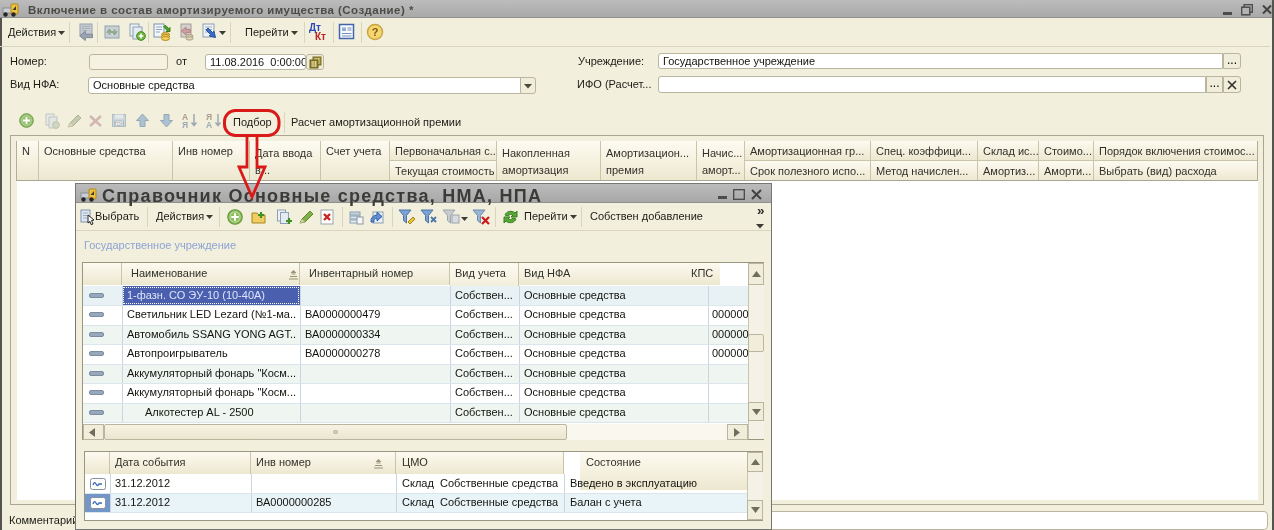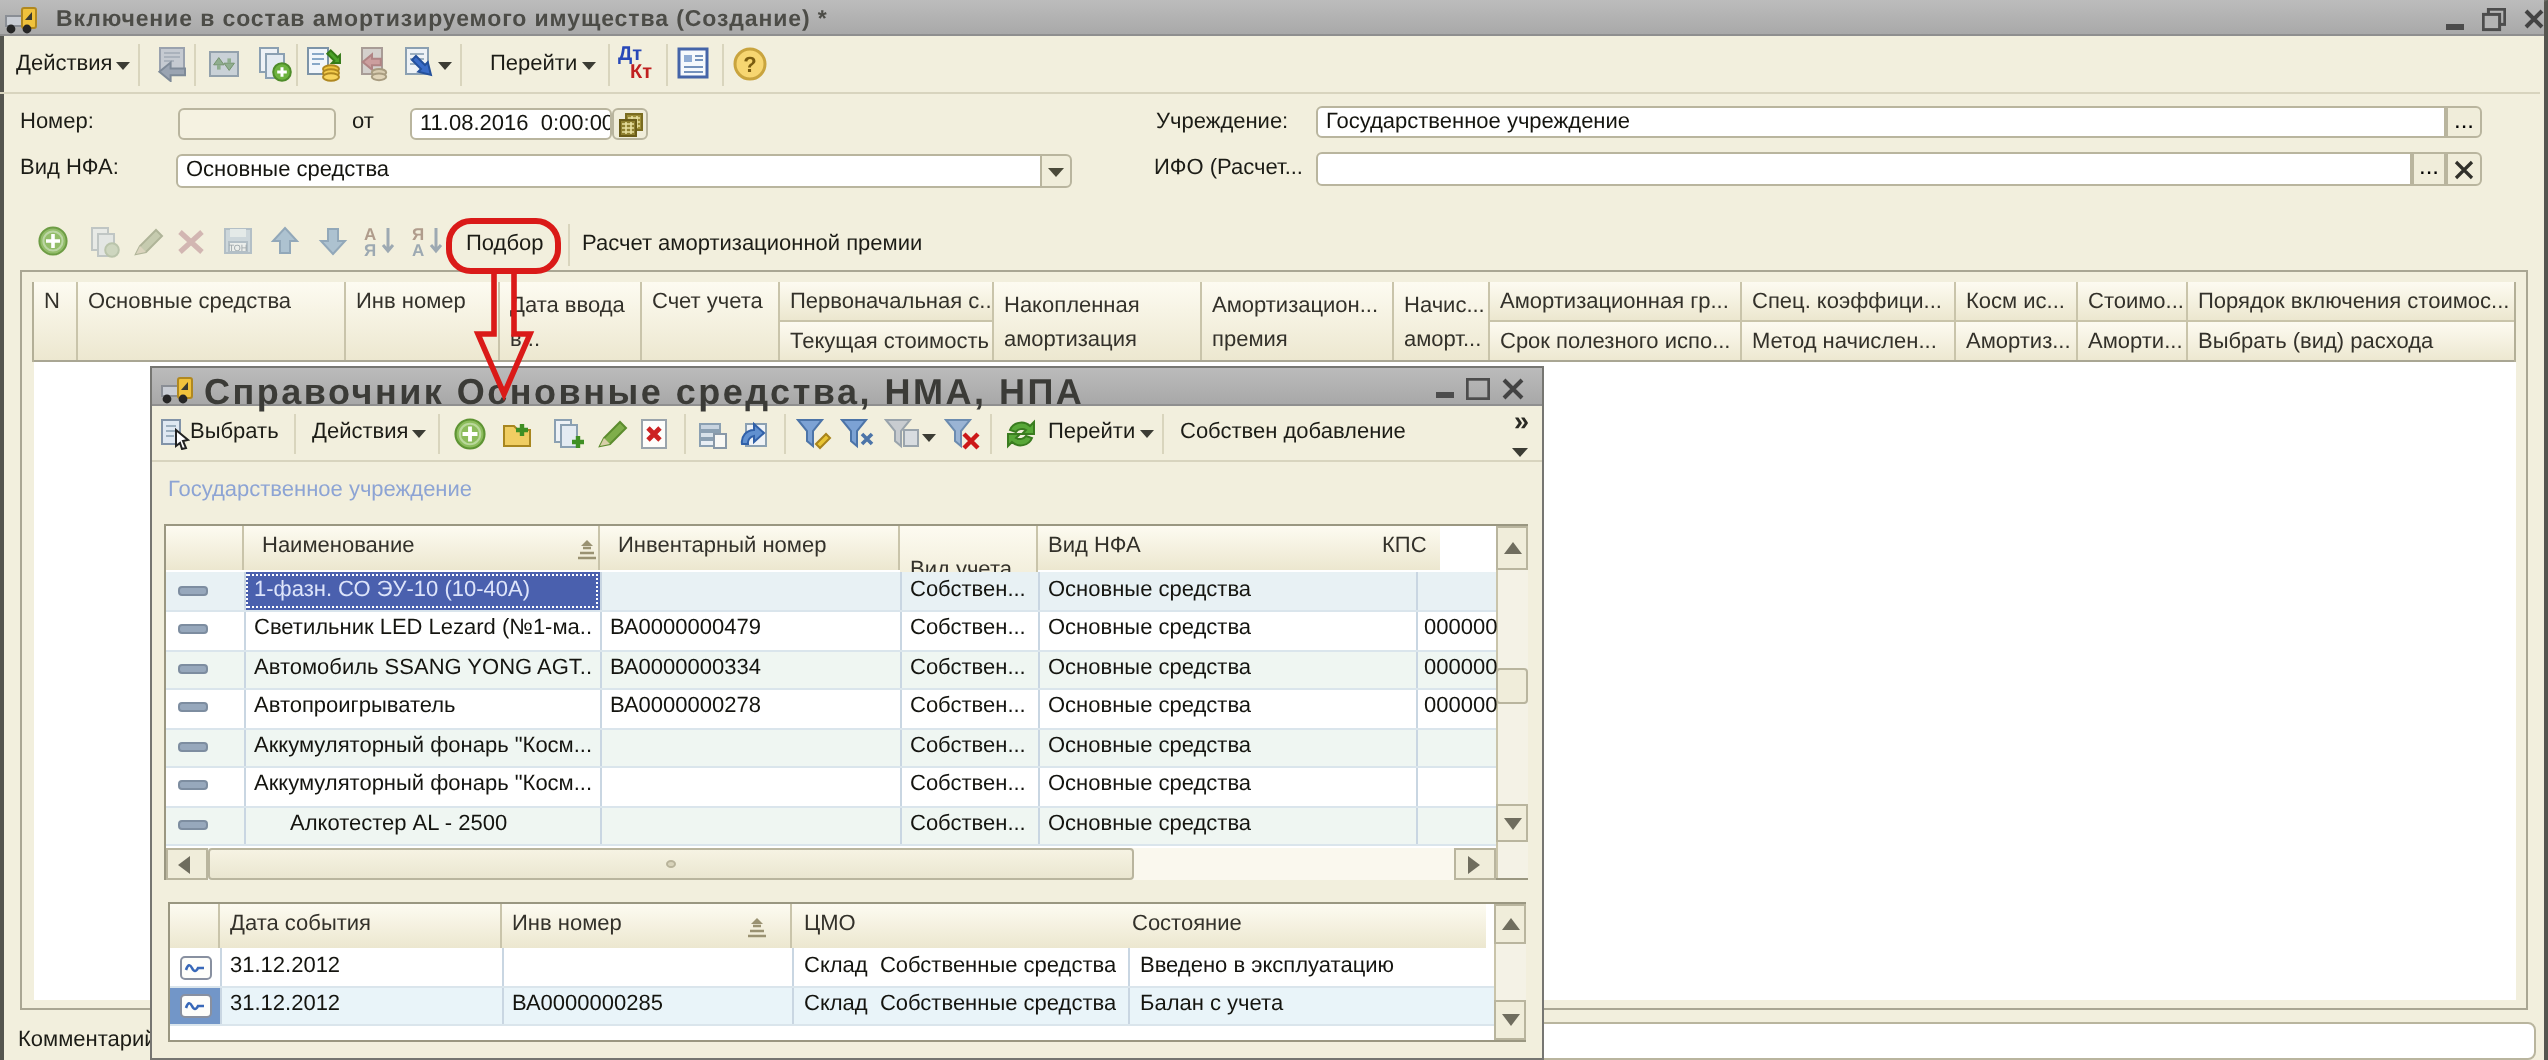--- a/index.html
+++ b/index.html
@@ -189,21 +189,21 @@
 <div class="hc" style="left:321px;top:141px;width:69px;height:40px">Счет учета</div>
 <div class="hc" style="left:390px;top:141px;width:107px;height:20px;border-bottom:1px solid #c9c4aa">Первоначальная с...</div>
 <div class="hc" style="left:390px;top:161px;width:107px;height:20px">Текущая стоимость</div>
 <div class="hc" style="left:497px;top:141px;width:104px;height:40px;line-height:17px">Накопленная<br>амортизация</div>
 <div class="hc" style="left:601px;top:141px;width:96px;height:40px;line-height:17px">Амортизацион...<br>премия</div>
 <div class="hc" style="left:697px;top:141px;width:48px;height:40px;line-height:17px">Начис...<br>аморт...</div>
 <div class="hc" style="left:745px;top:141px;width:126px;height:20px;border-bottom:1px solid #c9c4aa">Амортизационная гр...</div>
 <div class="hc" style="left:745px;top:161px;width:126px;height:20px">Срок полезного испо...</div>
 <div class="hc" style="left:871px;top:141px;width:107px;height:20px;border-bottom:1px solid #c9c4aa">Спец. коэффици...</div>
 <div class="hc" style="left:871px;top:161px;width:107px;height:20px">Метод начислен...</div>
-<div class="hc" style="left:978px;top:141px;width:61px;height:20px;border-bottom:1px solid #c9c4aa">Косм ис...</div>
+<div class="hc" style="left:978px;top:141px;width:61px;height:20px;border-bottom:1px solid #c9c4aa">Склад ис...</div>
 <div class="hc" style="left:978px;top:161px;width:61px;height:20px">Амортиз...</div>
 <div class="hc" style="left:1039px;top:141px;width:55px;height:20px;border-bottom:1px solid #c9c4aa">Стоимо...</div>
 <div class="hc" style="left:1039px;top:161px;width:55px;height:20px">Аморти...</div>
 <div class="hc" style="left:1094px;top:141px;width:164px;height:20px;border-bottom:1px solid #c9c4aa">Порядок включения стоимос...</div>
 <div class="hc" style="left:1094px;top:161px;width:164px;height:20px">Выбрать (вид) расхода</div>
 <div class="ab" style="left:17px;top:180px;width:1241px;height:1px;background:#a9a693"></div>
 <div class="ab" style="left:16px;top:141px;width:1px;height:40px;background:#b3af97"></div>
 <div class="ab" style="left:1257px;top:141px;width:1px;height:40px;background:#b3af97"></div>
 
 <div class="t" style="left:9px;top:514px">Комментарий:</div>
@@ -312,21 +312,21 @@
 <div class="t" style="left:84px;top:239px;color:#8da4d4;font-size:11px">Государственное учреждение</div>
 
 <div class="ab" style="left:82px;top:262px;width:682px;height:178px;border:1px solid #9a9781;background:#fff"></div>
 <div class="hc" style="left:83px;top:263px;width:39px;height:22px"></div>
 <div class="hc" style="left:122px;top:263px;width:178px;height:22px;padding-left:9px;padding-top:4px">Наименование</div>
 <svg class="ab" style="left:287px;top:270px" width="13" height="11">
     <path d="M2,9 L11,9 M3,6.5 L10,6.5 M4.5,4 L8.5,4" stroke="#9a9272" stroke-width="1.2"></path>
     <path d="M6.5,0 L9.5,3 L3.5,3 Z" fill="#9a9272"></path>
   </svg>
 <div class="hc" style="left:300px;top:263px;width:150px;height:22px;padding-left:9px;padding-top:4px">Инвентарный номер</div>
-<div class="hc" style="left:450px;top:263px;width:69px;height:38px;padding-left:5px;padding-top:16px">Вид учета</div>
+<div class="hc" style="left:450px;top:263px;width:69px;height:38px;padding-left:5px;padding-top:4px">Вид учета</div>
 <div class="hc" style="left:519px;top:263px;width:189px;height:22px;padding-left:5px;padding-top:4px">Вид НФА</div>
 <div class="hc" style="left:680px;top:263px;width:40px;height:22px;padding-left:11px;padding-top:4px;border-right:none">КПС</div>
 
 <div class="ab" style="left:748px;top:263px;width:16px;height:176px;background:#f4f2e6;border-left:1px solid #c9c4aa"></div>
 <div class="btn" style="left:748px;top:263px;width:16px;height:22px;border-radius:0"></div>
 <svg class="ab" style="left:752px;top:271px" width="9" height="7">
     <path d="M4.5,0 L9,6 L0,6 Z" fill="#6f6d5e"></path>
   </svg>
 <div class="btn" style="left:748px;top:334px;width:16px;height:18px;border-radius:2px"></div>
 <div class="btn" style="left:748px;top:402px;width:16px;height:19px;border-radius:0"></div>
@@ -403,21 +403,21 @@
 
 <div class="ab" style="left:84px;top:451px;width:679px;height:70px;border:1px solid #9a9781;background:#fff"></div>
 <div class="hc" style="left:85px;top:452px;width:25px;height:22px"></div>
 <div class="hc" style="left:110px;top:452px;width:141px;height:22px;padding-left:5px;padding-top:4px">Дата события</div>
 <div class="hc" style="left:251px;top:452px;width:145px;height:22px;padding-left:5px;padding-top:4px">Инв номер</div>
 <svg class="ab" style="left:372px;top:459px" width="13" height="11">
     <path d="M2,9 L11,9 M3,6.5 L10,6.5 M4.5,4 L8.5,4" stroke="#9a9272" stroke-width="1.2"></path>
     <path d="M6.5,0 L9.5,3 L3.5,3 Z" fill="#9a9272"></path>
   </svg>
 <div class="hc" style="left:396px;top:452px;width:168px;height:22px;padding-left:6px;padding-top:4px">ЦМО</div>
-<div class="hc" style="left:560px;top:452px;width:183px;height:22px;padding-left:6px;padding-top:4px;border-right:none">Состояние</div>
+<div class="hc" style="left:580px;top:452px;width:183px;height:38px;padding-left:6px;padding-top:4px;border-right:none">Состояние</div>
 
 <div class="ab" style="left:85px;top:493px;width:662px;height:19px;background:#e9f4f9"></div>
 <div class="ab" style="left:85px;top:493px;width:25px;height:19px;background:#7296c8"></div>
 <div class="cell" style="left:115px;top:477px">31.12.2012</div>
 <div class="cell" style="left:402px;top:477px">Склад&nbsp; Собственные средства</div>
 <div class="cell" style="left:570px;top:477px">Введено в эксплуатацию</div>
 <div class="cell" style="left:115px;top:496px">31.12.2012</div>
 <div class="cell" style="left:256px;top:496px">ВА0000000285</div>
 <div class="cell" style="left:402px;top:496px">Склад&nbsp; Собственные средства</div>
 <div class="cell" style="left:570px;top:496px">Балан с учета</div>

